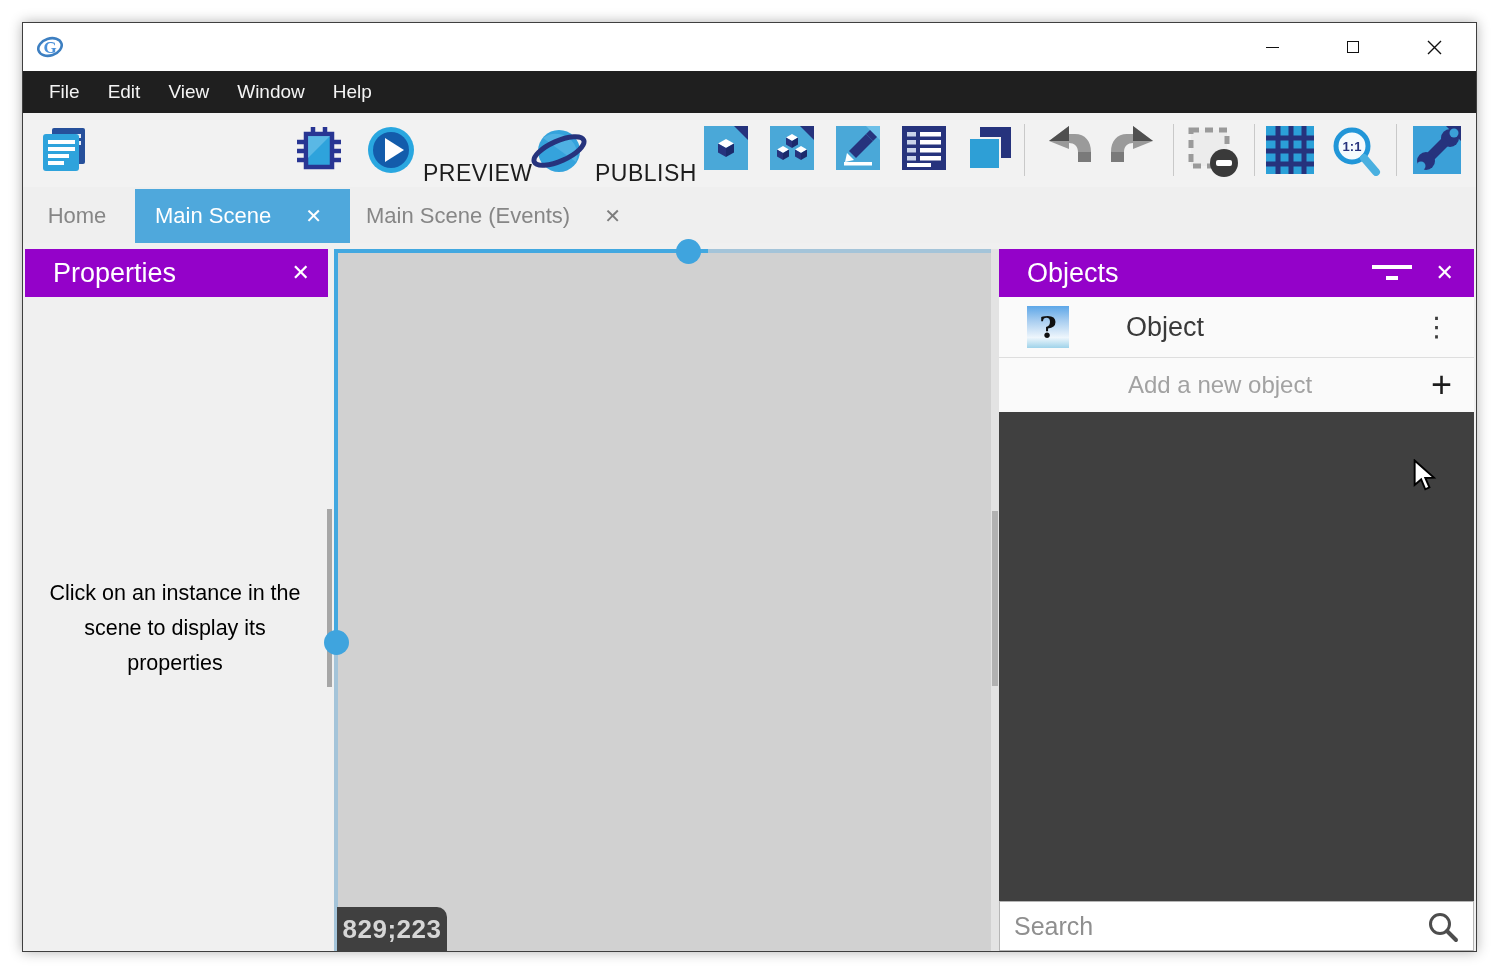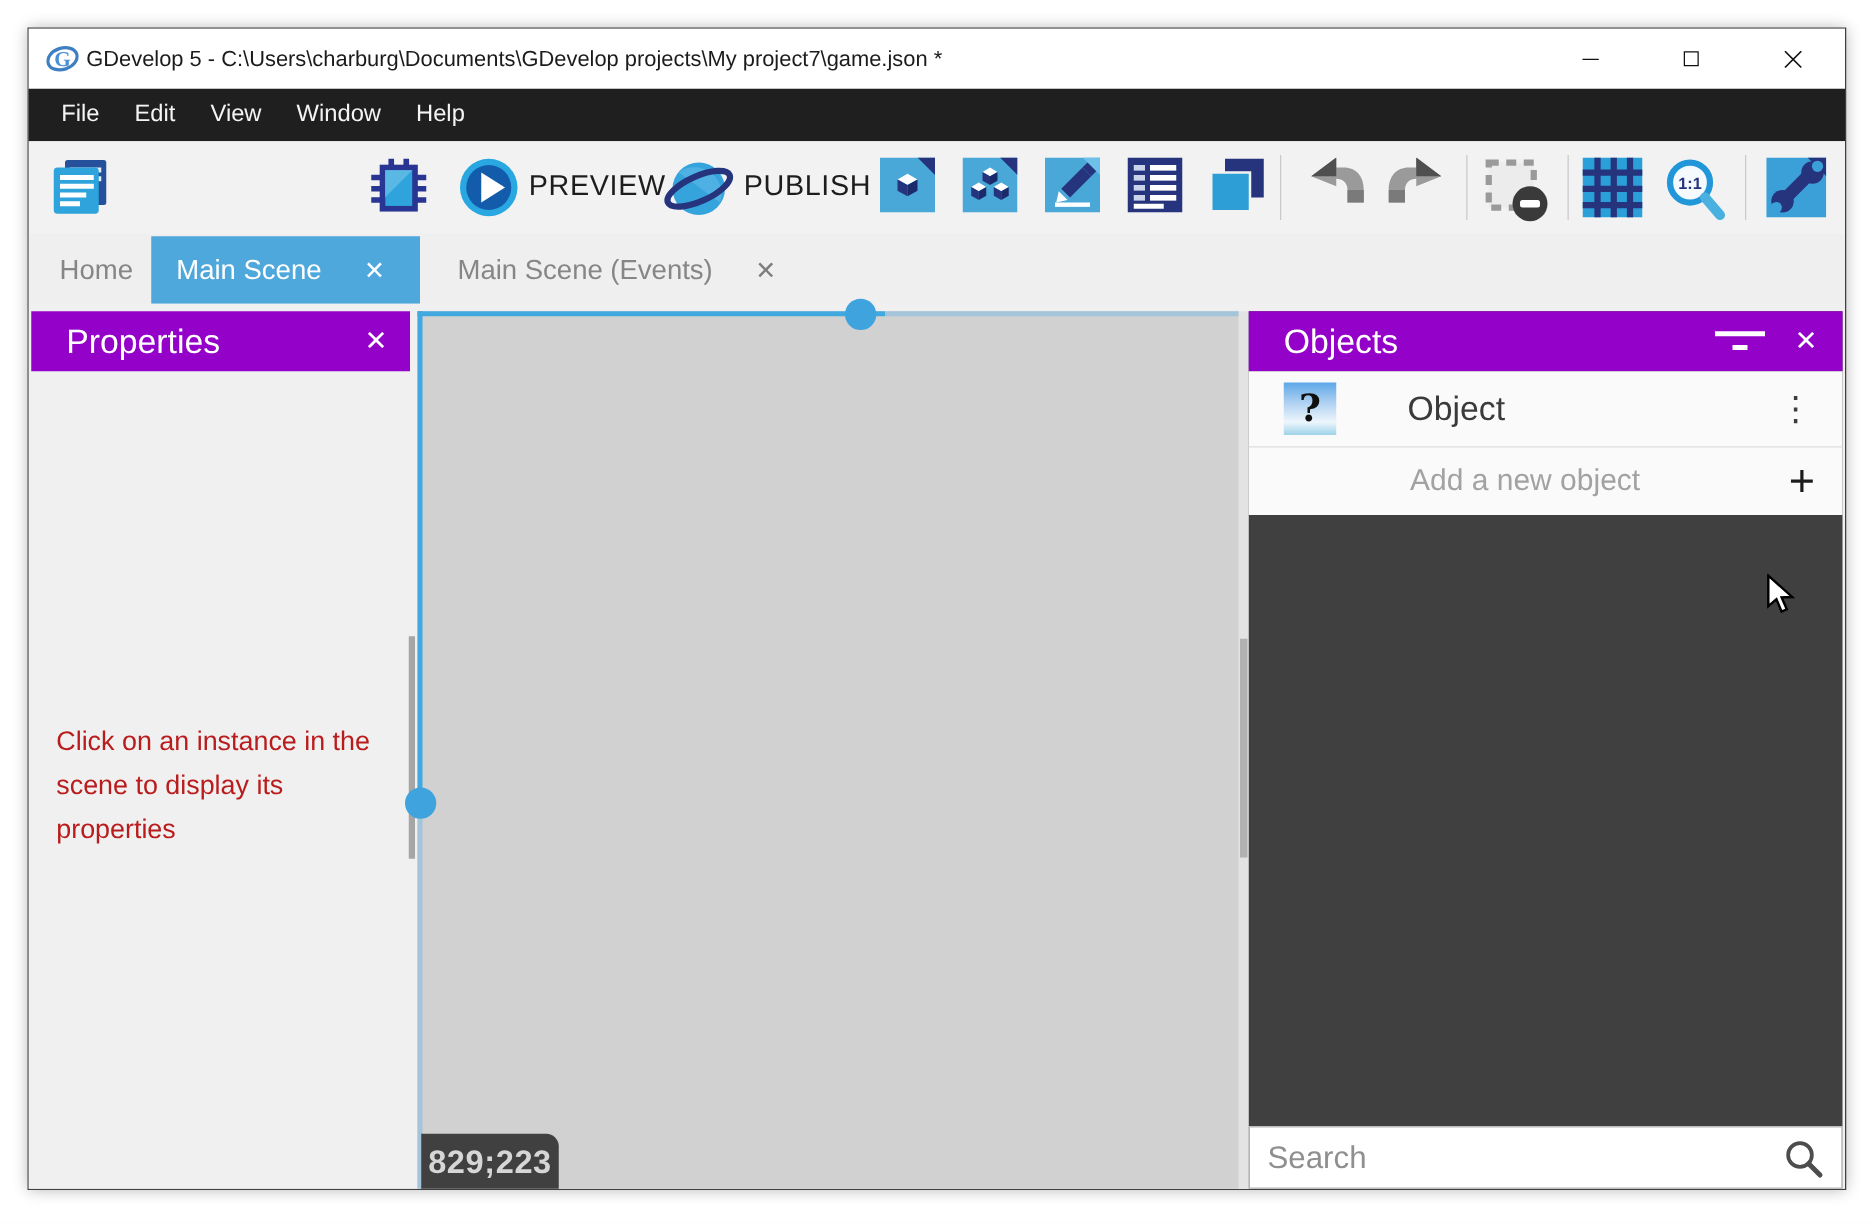--- a/index.html
+++ b/index.html
@@ -24,21 +24,21 @@
   #btn-max .glyph { width:12px; height:12px; border:1.4px solid #111; }
 
   
   #menubar { position:absolute; left:0; top:48px; width:100%; height:42px;
     background:#1f1f1f; display:flex; align-items:center; padding-left:12px; }
   .menu-item { color:#f4f4f4; font-size:19px; padding:0 14px; line-height:42px; }
 
   
   #toolbar { position:absolute; left:0; top:90px; width:100%; height:74px; background:#f2f2f2; }
   .tbtn { position:absolute; top:13px; display:flex; align-items:center; justify-content:center; }
-  .tool-label { font-size:23px; color:#1d1d1d; letter-spacing:.5px; }
+  .tool-label { font-size:23px; color:#1d1d1d; letter-spacing:.5px;margin-top:25px; }
   .tsep { position:absolute; top:11px; width:1px; height:52px; background:#c9c9c9; }
 
   
   #tabbar { position:absolute; left:0; top:164px; width:100%; height:56px; background:#efefef; }
   .tab { position:absolute; top:2px; height:54px; display:flex; align-items:center; }
   .tab-label { font-size:22px; color:#868686; }
   .tab.active { background:#4fa8dc; }
   .tab.active .tab-label { color:#ffffff; }
   .tab-close { font-size:20px; color:#7d7d7d; margin-left:34px; }
   .tab.active .tab-close { color:#ffffff; }
@@ -47,22 +47,22 @@
   #main { position:absolute; left:0; top:220px; width:100%; height:708px; background:#f0f0f0; }
 
   .panel-header { height:48px; background:#9402c9; color:#fff; display:flex;
     align-items:center; position:absolute; top:6px; }
   .panel-title { font-size:27px; margin-left:28px; flex:0 0 auto; }
   .panel-x { color:#fff; font-size:22px; }
 
   
   #props-header { left:2px; width:303px; }
   #props-x { position:absolute; right:18px; }
-  #props-empty { position:absolute; left:22px; top:333px; width:260px; 
-    font-size:21.5px; line-height:35px; color:#b91c1c; }
+  #props-empty { position:absolute; left:22px; top:333px; width:260px; text-align:center;
+    font-size:21.5px; line-height:35px; color:#000000; }
   #props-scroll-thumb { left:304px; top:266px; width:5px; height:178px; background:#a6a6a6; }
 
   
   #canvas { left:311px; top:6px; width:657px; height:702px; background:#d1d1d1; }
   .sel-border { position:absolute; background:#42a8e0; }
   .sel-border.light { background:#a4c4d9; }
   .sel-handle { position:absolute; width:25px; height:25px; border-radius:50%; background:#3fa4de; }
   #coord-badge { position:absolute; left:3px; bottom:0; width:110px; height:44px;
     background:#404040; color:#d6d6d6; font-size:26px; font-weight:bold;
     display:flex; align-items:center; justify-content:center;
@@ -102,21 +102,20 @@
 </head>
 <body>
 
 <div id="window">
 
   <div id="titlebar">
     <svg id="app-logo" viewBox="0 0 26 26">
       <ellipse cx="13" cy="13" rx="12" ry="8.5" fill="none" stroke="#3d7fc1" stroke-width="2.6" transform="rotate(-18 13 13)"></ellipse>
       <text x="13" y="19" text-anchor="middle" font-size="17" font-weight="bold" fill="#4a90d9" font-family="Liberation Serif, serif">G</text>
     </svg>
-    <div id="title-text">GDevelop 5 - C:\Users\charburg\Documents\GDevelop projects\My project7\game.json *</div>
     <div class="cap-btn" id="btn-min">
         <div class="glyph"></div>
       </div>
     <div class="cap-btn" id="btn-max">
         <div class="glyph"></div>
       </div>
     <div class="cap-btn" id="btn-close">
       <svg width="15" height="15" viewBox="0 0 15 15">
           <path d="M1,1 L14,14 M14,1 L1,14" stroke="#111" stroke-width="1.4"></path>
         </svg>
@@ -315,21 +314,21 @@
         <circle cx="13" cy="35" r="9" fill="#26337d"></circle>
         <circle cx="8" cy="40" r="4.5" fill="#3ba0d8"></circle>
       </svg>
     </div>
   </div>
 
   <div id="tabbar">
     <div class="tab" style="left:2px; width:104px; justify-content:center;">
       <span class="tab-label">Home</span>
     </div>
-    <div class="tab active" style="left:98px; width:215px; padding:0 20px;">
+    <div class="tab active" style="left:112px; width:215px; padding:0 20px;">
       <span class="tab-label">Main Scene</span>
       <span class="tab-close">✕</span>
     </div>
     <div class="tab" style="left:321px; width:314px; padding:0 22px;">
       <span class="tab-label">Main Scene (Events)</span>
       <span class="tab-close">✕</span>
     </div>
   </div>
 
   <div id="main">

